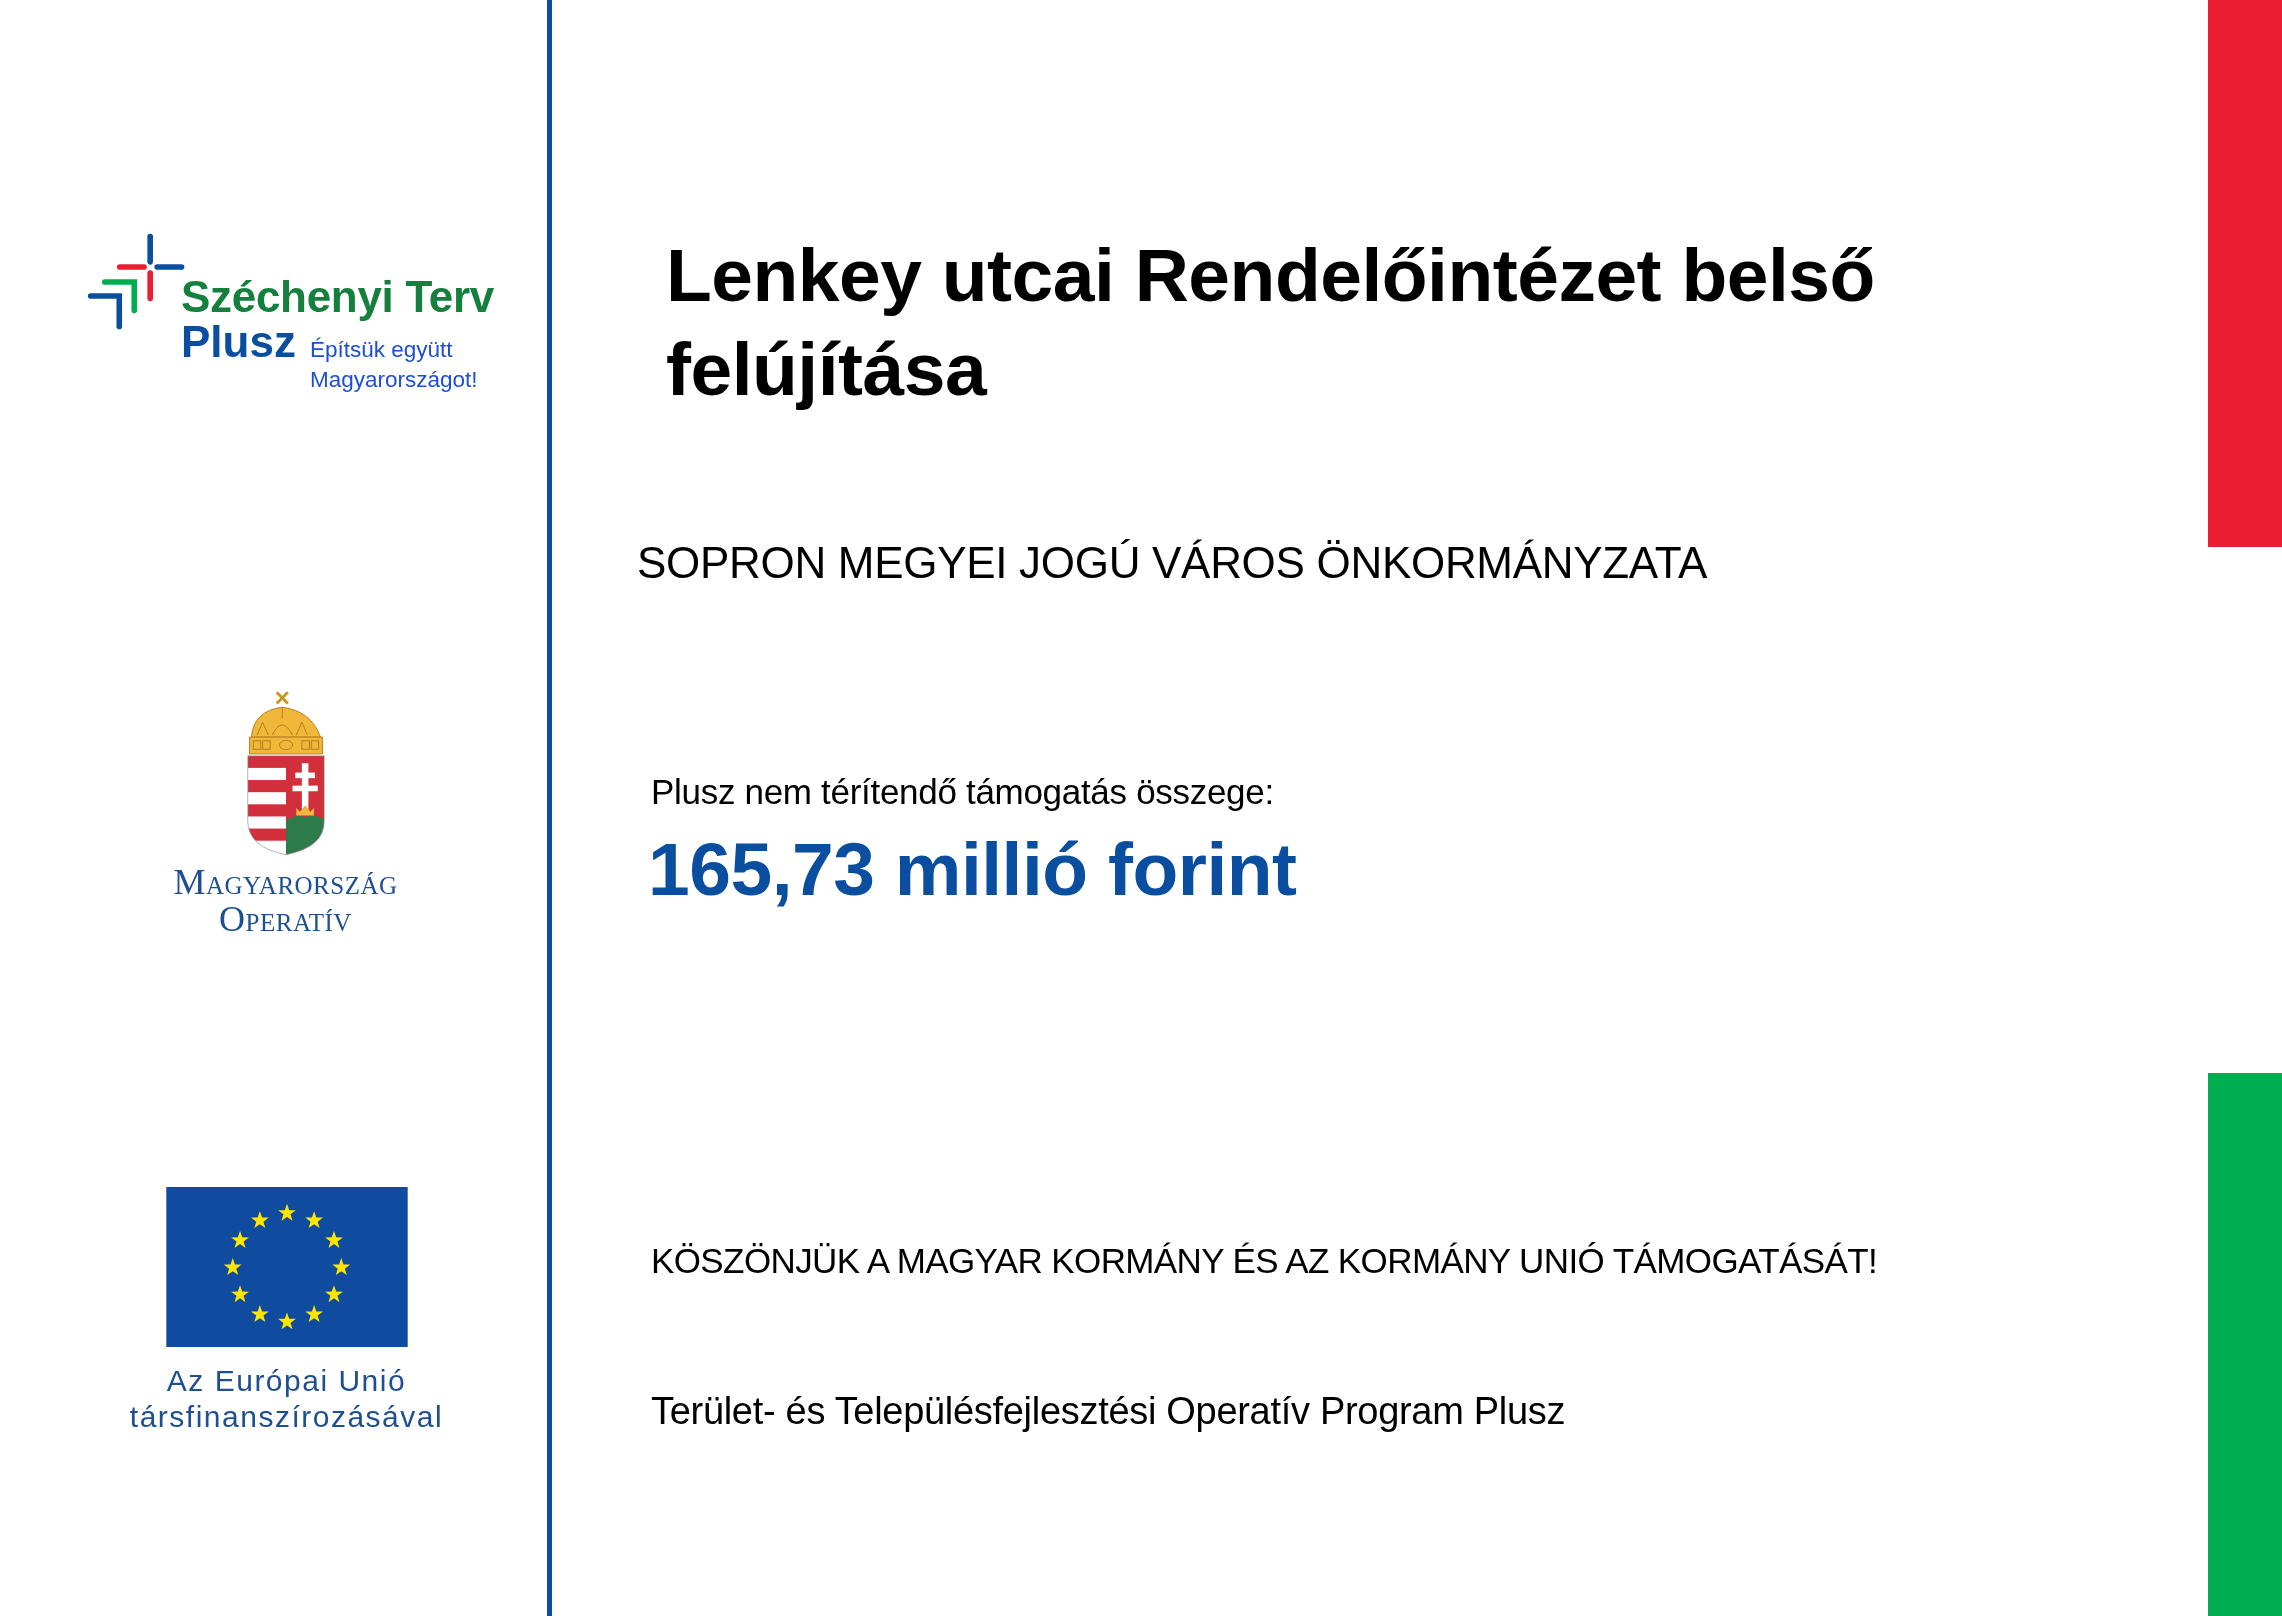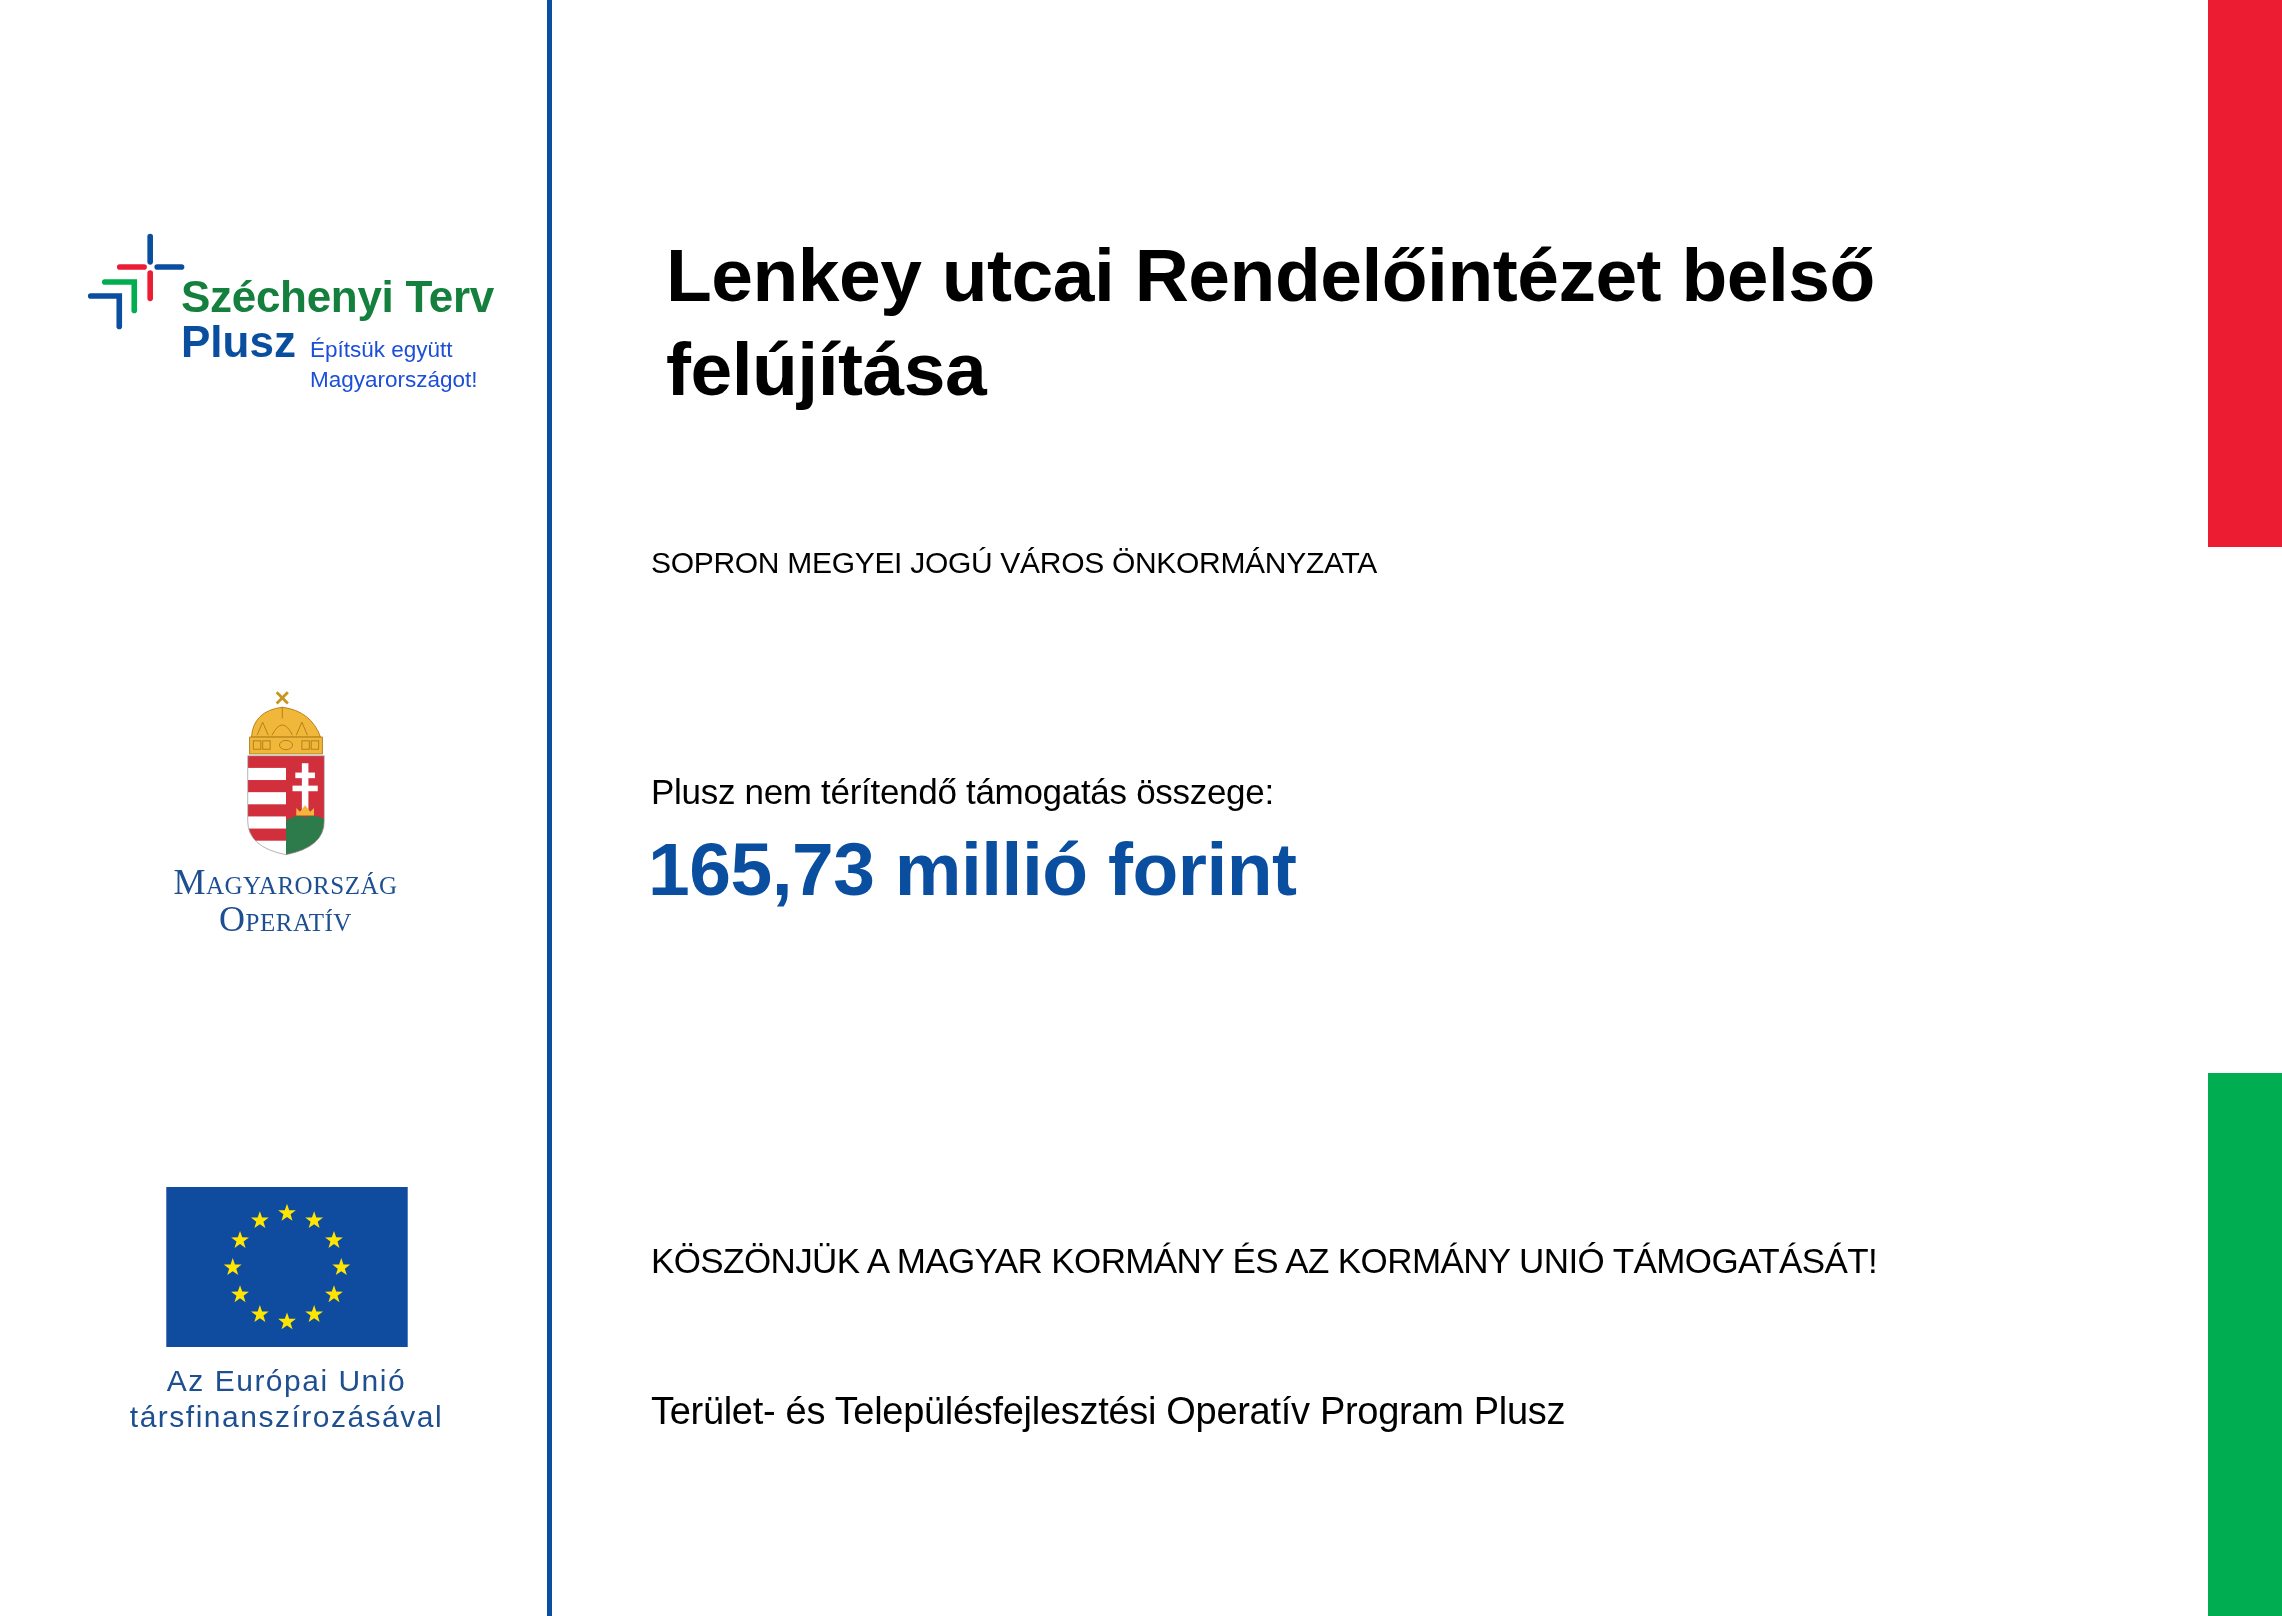--- a/index.html
+++ b/index.html
@@ -59,22 +59,22 @@
     .eu-l2 { top: 1399px; }
 
     
     .title {
       left: 650px; top: 212px; width: 1312px;
       font-weight: 700; color: #000;
       font-size: 75px; line-height: 94px; letter-spacing: -0.5px;
       margin: 16px;
     }
     .beneficiary {
-      left: 651px; top: 537px;
-      font-size: 30px; line-height: 51px; color: #000;
+      left: 637px; top: 537px;
+      font-size: 44px; line-height: 51px; color: #000;
       white-space: nowrap; letter-spacing: -0.3px;
     }
     .amount-label {
       left: 651px; top: 771px;
       font-size: 35px; line-height: 41px; color: #000;
       white-space: nowrap; letter-spacing: -0.3px;
     }
     .amount-value {
       left: 648px; top: 824px;
       font-size: 75px; line-height: 90px; font-weight: 700; color: #0a4ea0;

